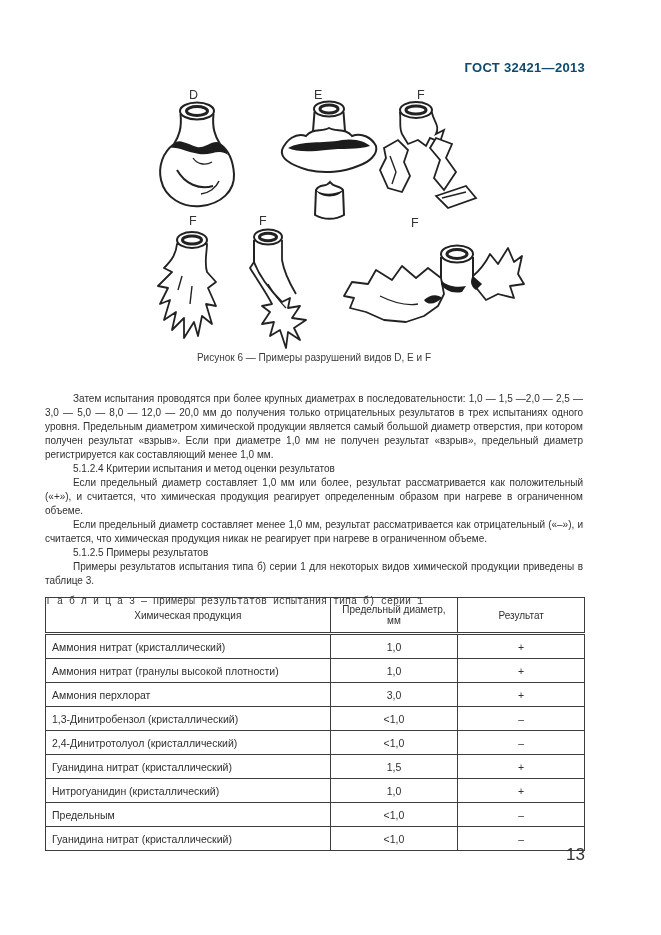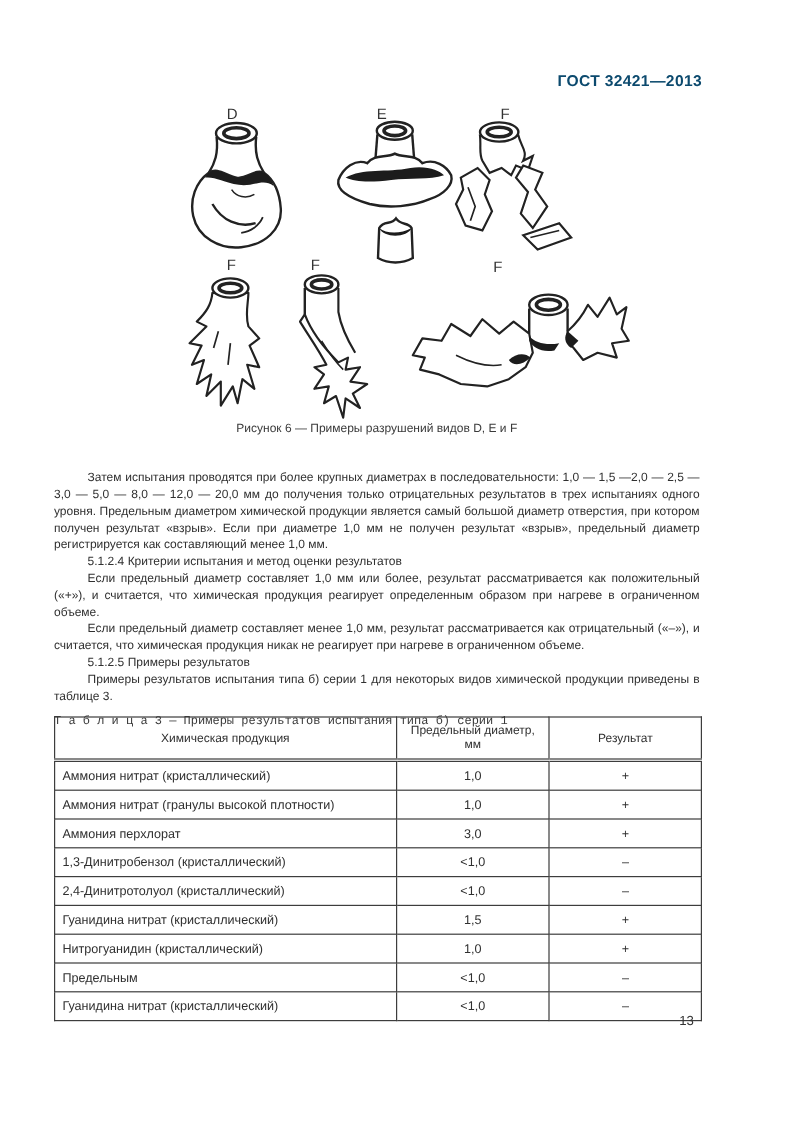--- a/index.html
+++ b/index.html
@@ -50,21 +50,21 @@
     text-align:center;vertical-align:middle;padding:2px 4px;
   }
   table.results td{
     border:1px solid #3d3d3d;height:19px;
     padding:2px 6px;vertical-align:middle;
   }
   td.product{text-align:left;padding-left:8px;}
   td.center{text-align:center;}
   .page-number{
     position:absolute;left:566px;top:845px;
-    font-size:11px;color:#333;
+    font-size:17px;color:#333;
   }
 </style>
 </head>
 <body>
 
 <div class="page">
 
   <div class="doc-header">ГОСТ 32421—2013</div>
 
   <span class="fig-label" style="left:189px;top:88px;">D</span>

